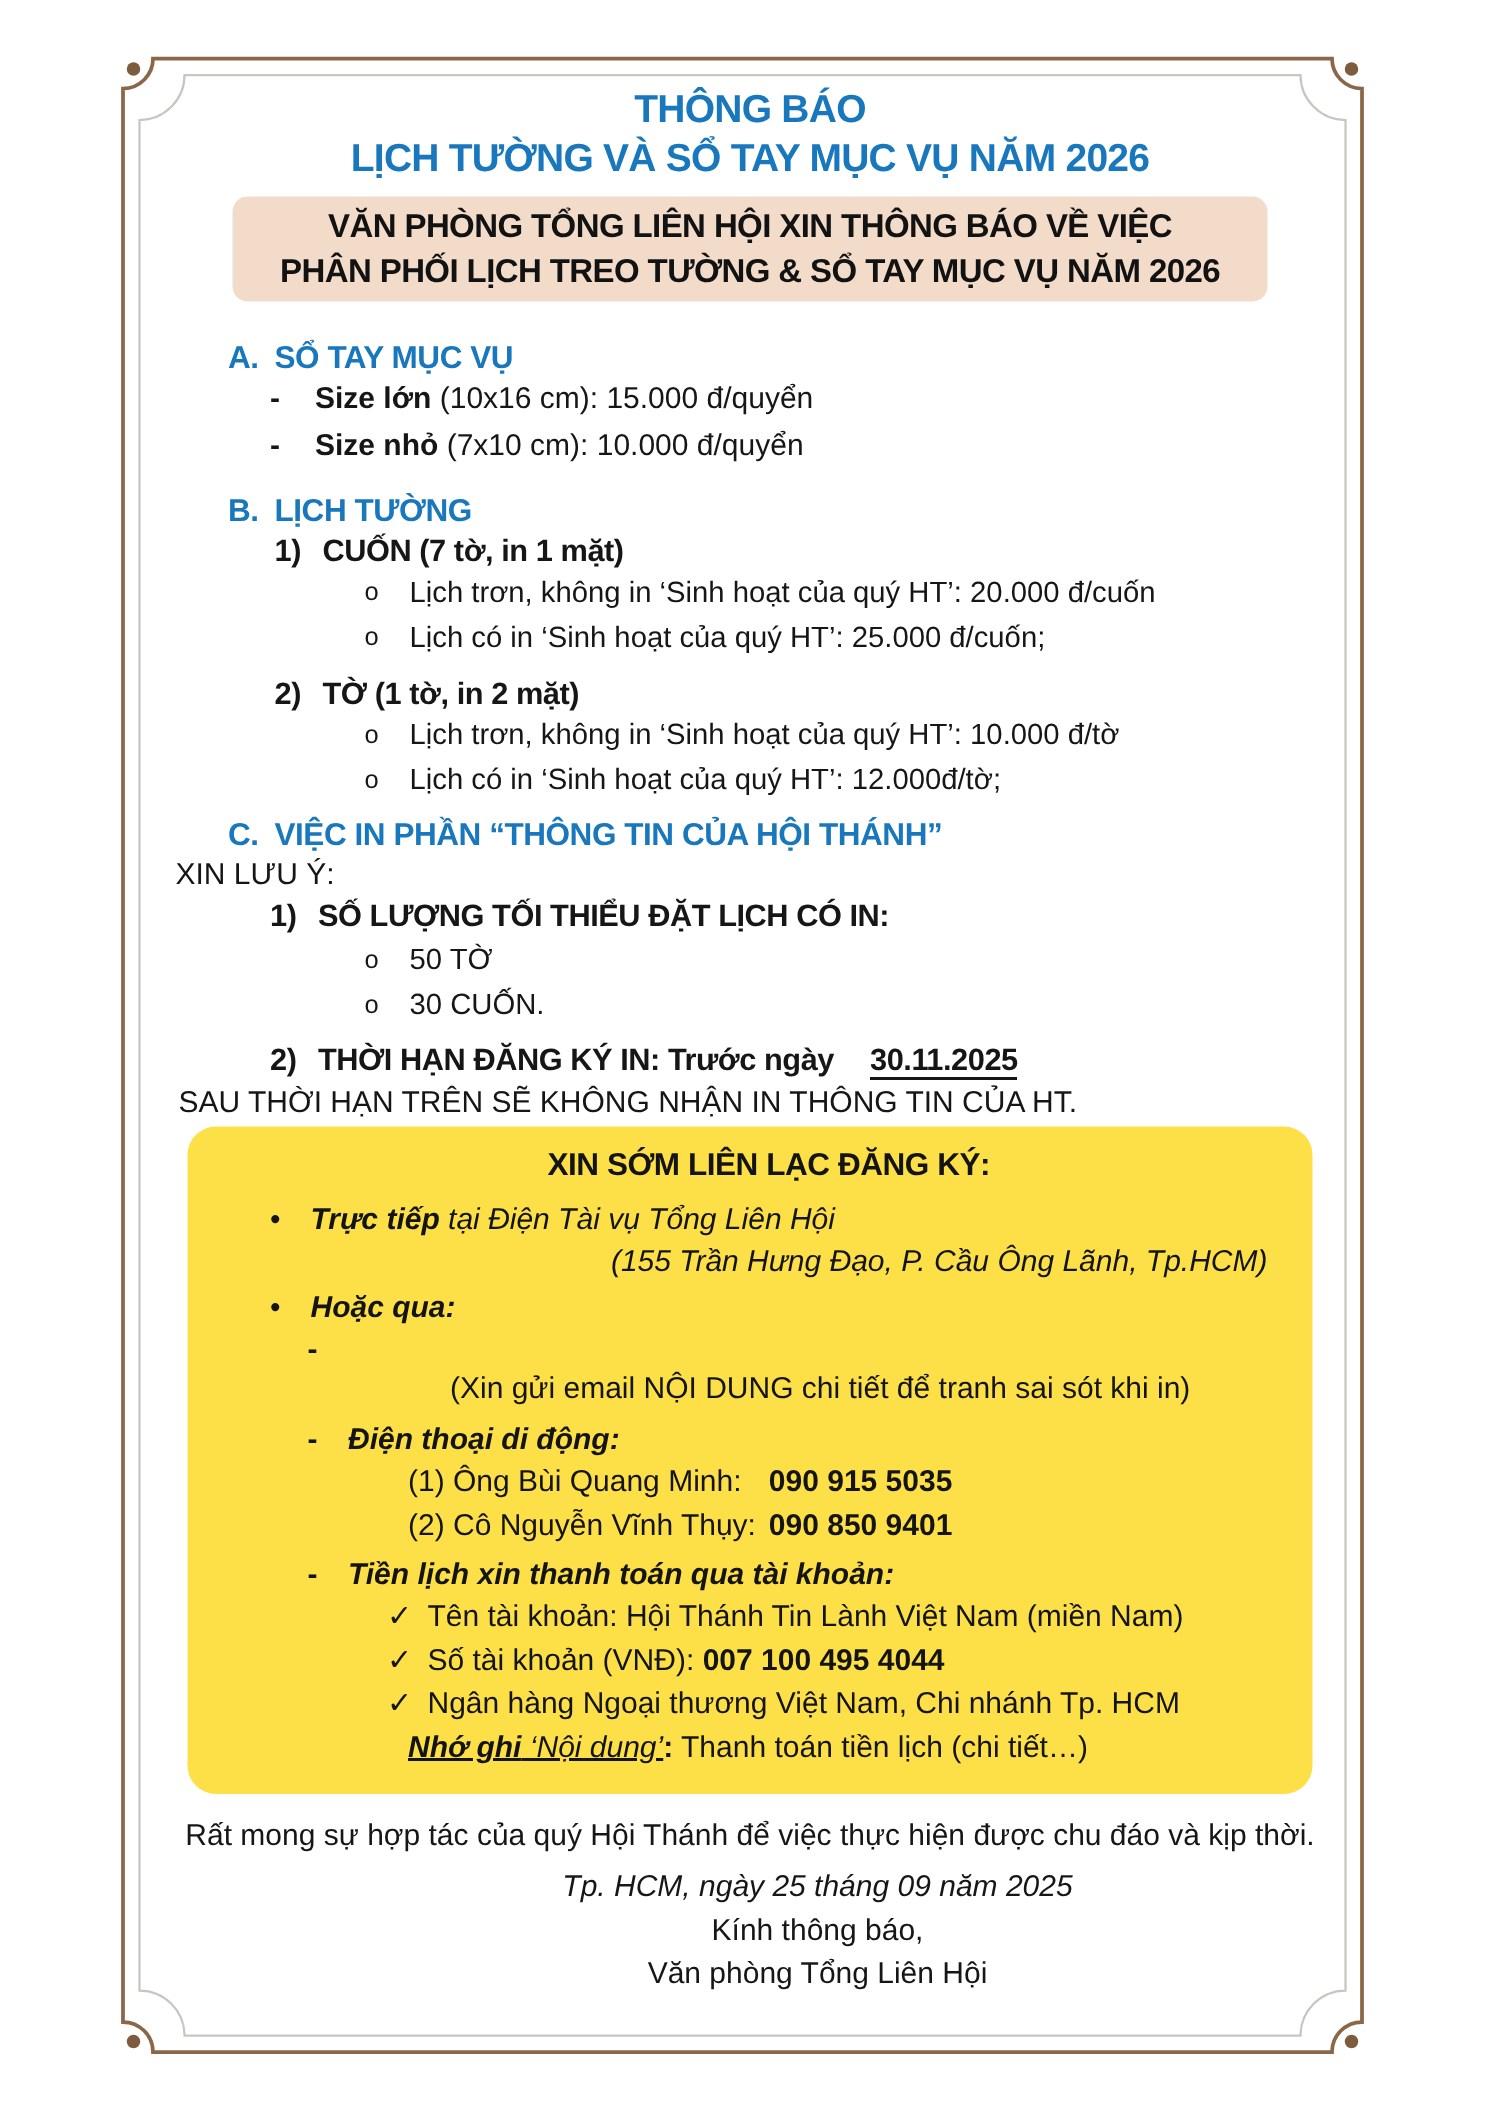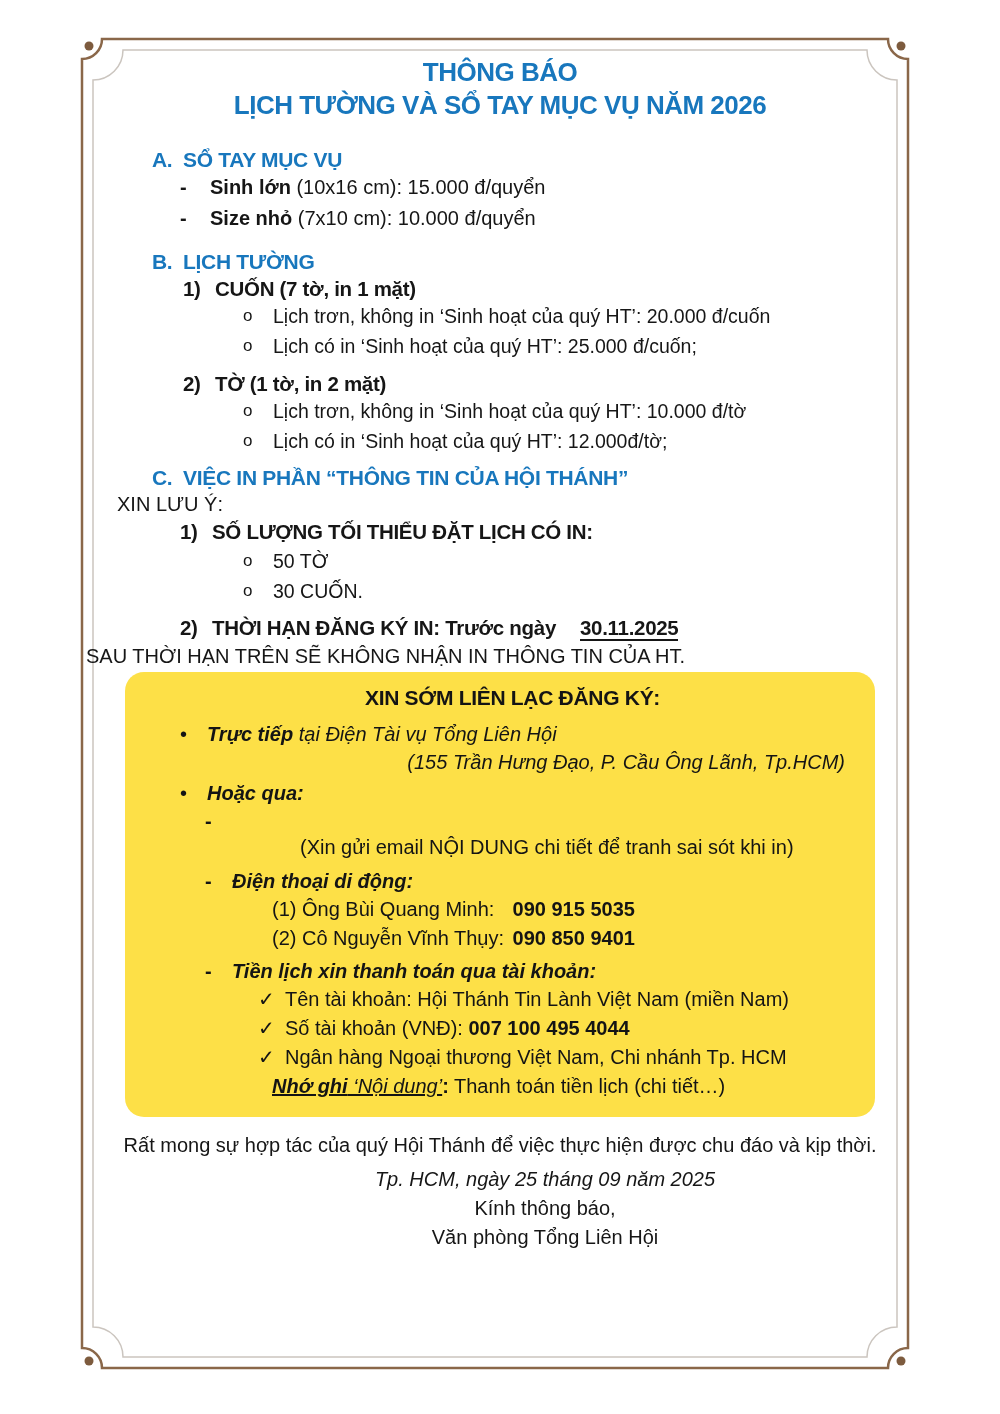--- a/index.html
+++ b/index.html
@@ -29,21 +29,21 @@
   .b{font-weight:bold;} .i{font-style:italic;} .bi{font-weight:bold;font-style:italic;}
 
   .num-head{display:flex;padding-left:183px;font-weight:bold;font-size:20.5px;line-height:24px;letter-spacing:-0.3px;}
   .num-head .num{width:32px;flex:none;}
   .num-head.c{padding-left:180px;line-height:28px;}
 
   .o-item{display:flex;padding-left:243px;font-size:19.5px;line-height:30px;}
   .o-item .o{width:30px;flex:none;font-size:17px;}
 
   .c-note{padding-left:117px;font-size:20px;line-height:28px;}
-  .c-cont{padding-left:86px;font-size:20px;line-height:28px;}
+  .c-cont{padding-left:119px;font-size:20px;line-height:28px;}
   .deadline{border-bottom:2px solid #161616;margin-left:24px;}
 
   .contact-box{
     width:750px;margin:2px auto 0;background:#fde047;border-radius:19px;
     padding:12px 30px 16px 55px;box-sizing:border-box;font-size:20px;color:#141414;
   }
   .cb-title{text-align:center;font-weight:bold;font-size:21px;line-height:28px;letter-spacing:-0.3px;}
   .bullet-row{display:flex;line-height:28px;font-style:italic;}
   .bullet-row .bullet{width:27px;flex:none;font-style:normal;}
   .mt8{margin-top:8px;} .mt3{margin-top:3px;} .mt4{margin-top:4px;}
@@ -72,28 +72,32 @@
   <circle cx="901" cy="46" r="4.5" fill="#7D5B3E"></circle>
   <circle cx="89" cy="1361" r="4.5" fill="#7D5B3E"></circle>
   <circle cx="901" cy="1361" r="4.5" fill="#7D5B3E"></circle>
 </svg>
 
 <div class="content">
 
   <div class="title title1">THÔNG BÁO</div>
   <div class="title">LỊCH TƯỜNG VÀ SỔ TAY MỤC VỤ NĂM 2026</div>
 
+  <div class="notice-box">
+    <div>VĂN PHÒNG TỔNG LIÊN HỘI XIN THÔNG BÁO VỀ VIỆC</div>
+    <div>PHÂN PHỐI LỊCH TREO TƯỜNG &amp; SỔ TAY MỤC VỤ NĂM 2026</div>
+  </div>
 
   <div class="sec-head mt26">
     <span class="letter">A.</span>
     <span>SỔ TAY MỤC VỤ</span>
   </div>
   <div class="dash-item">
     <span class="dash">-</span>
-    <span><span class="b">Sinh lớn</span><span> (10x16 cm): 15.000 đ/quyển</span></span>
+    <span><span class="b">Size lớn</span><span> (10x16 cm): 15.000 đ/quyển</span></span>
   </div>
   <div class="dash-item">
     <span class="dash">-</span>
     <span><span class="b">Size nhỏ</span><span> (7x10 cm): 10.000 đ/quyển</span></span>
   </div>
 
   <div class="sec-head mt16">
     <span class="letter">B.</span>
     <span>LỊCH TƯỜNG</span>
   </div>

